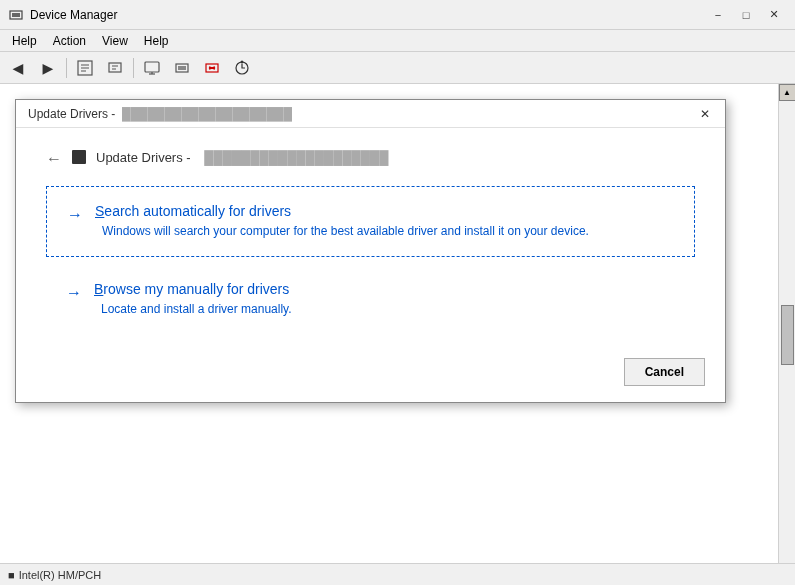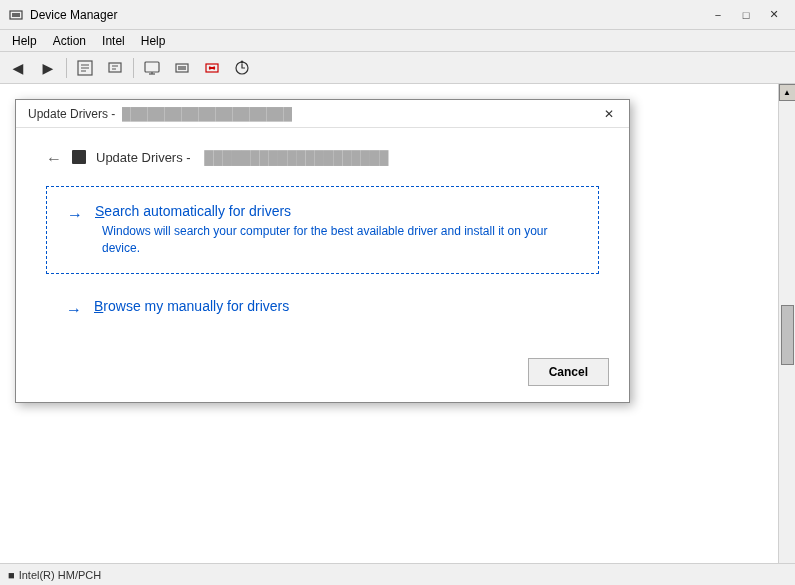--- a/index.html
+++ b/index.html
@@ -140,21 +140,21 @@
       border: 1px solid #808080;
       margin: 2px 2px;
       cursor: pointer;
     }
 
     
     .dialog {
       position: absolute;
       top: 15px;
       left: 15px;
-      width: 615px;
+      width: 711px;
       background: white;
       border: 1px solid #888;
       box-shadow: 3px 3px 10px rgba(0,0,0,0.3);
     }
 
     .dialog-title-bar {
       background: white;
       height: 28px;
       display: flex;
       align-items: center;
@@ -299,21 +299,21 @@
   <div class="title-bar-controls">
     <button class="title-bar-btn">−</button>
     <button class="title-bar-btn">□</button>
     <button class="title-bar-btn close">✕</button>
   </div>
 </div>
 
 <div class="menu-bar">
   <span class="menu-item">Help</span>
   <span class="menu-item">Action</span>
-  <span class="menu-item">Intel</span>
+  <span class="menu-item">View</span>
   <span class="menu-item">Help</span>
 </div>
 
 <div class="toolbar">
   <button class="toolbar-btn">◀</button>
   <button class="toolbar-btn">▶</button>
   <div class="toolbar-separator"></div>
   <button class="toolbar-btn" title="Properties">
     <svg width="16" height="16" viewBox="0 0 16 16">
         <rect x="1" y="1" width="14" height="14" fill="none" stroke="#555" stroke-width="1.2"></rect>
@@ -401,20 +401,21 @@
           <div class="option-description">Windows will search your computer for the best available driver and install it on your device.</div>
         </div>
       </div>
 
       <div class="option-plain">
         <span class="option-arrow">→</span>
         <div class="option-content">
           <div class="option-title">
             <u>B</u><span>rowse my manually for drivers</span>
           </div>
+          <div class="option-description">Locate and install a driver manually.</div>
         </div>
       </div>
     </div>
 
     <div class="dialog-footer">
       <button class="cancel-btn">Cancel</button>
     </div>
   </div>
 
   <div class="status-bar">

